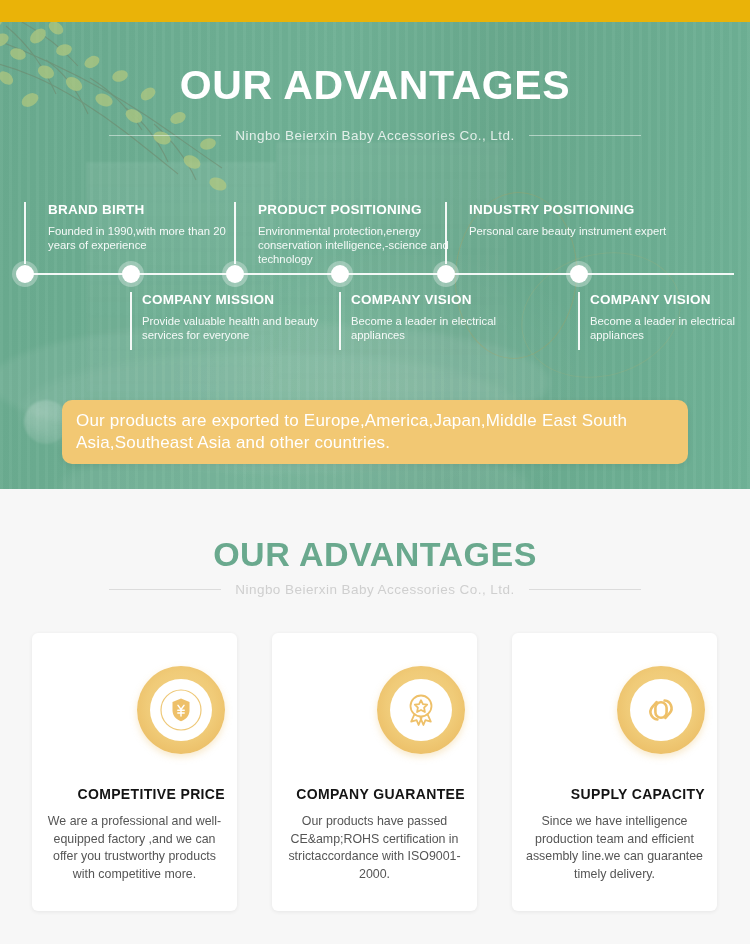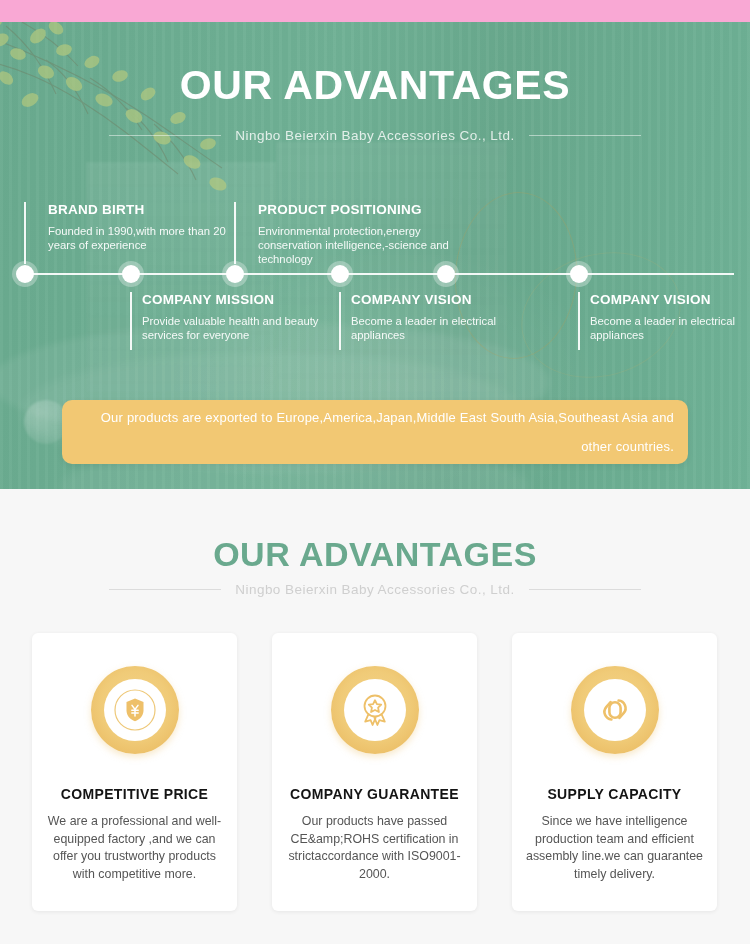--- a/index.html
+++ b/index.html
@@ -3,21 +3,21 @@
 <meta charset="utf-8">
 <style>
   html,body{margin:0;padding:0;}
   body{
     width:750px;height:944px;
     background:#ffffff;
     font-family:"Liberation Sans", sans-serif;
     overflow:hidden;
     position:relative;
   }
-  .page{position:relative;width:750px;height:944px;background:#f9a8d4;}
+  .page{position:relative;width:750px;height:944px;background:#eab308;}
 
   
   .hero{
     position:absolute;left:0;top:22px;width:750px;height:467px;
     overflow:hidden;
     background:
       radial-gradient(ellipse 320px 200px at 52% 78%, rgba(255,255,255,.10) 0%, rgba(255,255,255,0) 70%),
       linear-gradient(100deg,#69aa8e 0%,#6fb094 42%,#68a88c 62%,#6fb296 100%);
   }
   
@@ -121,21 +121,21 @@
   }
 
   
   .banner{
     position:absolute;left:62px;top:378px;width:626px;height:64px;
     background:#f2c873;border-radius:10px;
     display:flex;align-items:center;justify-content:center;
     box-shadow:0 2px 6px rgba(0,0,0,.06);
   }
   .banner-text{
-    color:#ffffff;font-size:13px;line-height:29px;text-align:right;
+    color:#ffffff;font-size:17px;line-height:22px;text-align:left;
     letter-spacing:.2px;padding:0 14px;
   }
 
   
   .light{
     position:absolute;left:0;top:489px;width:750px;height:455px;background:#f7f7f7;
   }
   .sec2-title{
     position:absolute;left:0;right:0;top:46px;text-align:center;
     color:#6aa98e;font-size:34px;font-weight:bold;letter-spacing:.5px;
@@ -147,21 +147,21 @@
   .sec2-sub-line{width:112px;height:1px;background:#dcdcdc;}
   .sec2-sub{color:#cfcfcf;font-size:13.5px;letter-spacing:.45px;white-space:nowrap;}
 
   .cards{
     position:absolute;left:32px;top:144px;width:686px;
     display:flex;gap:35px;
   }
   .card{
     width:205px;height:278px;background:#ffffff;border-radius:6px;
     box-shadow:0 1px 4px rgba(0,0,0,.07);
-    display:flex;flex-direction:column;align-items:center;
+    display:flex;flex-direction:column;align-items:flex-end;
     padding:0 12px;box-sizing:border-box;
   }
   .card-icon{
     margin-top:33px;width:88px;height:88px;border-radius:50%;
     background:radial-gradient(circle at 50% 45%, #f4d389 0%, #f0cb78 52%, #ecc069 75%, rgba(236,192,105,.55) 100%);
     display:flex;align-items:center;justify-content:center;
     box-shadow:0 3px 7px rgba(236,192,105,.35);
   }
   .card-icon-inner{
     width:62px;height:62px;border-radius:50%;background:#ffffff;
@@ -268,20 +268,27 @@
       </div>
 
       <div class="tl-item down" style="left:339px">
         <div class="tl-bar"></div>
         <div class="tl-body">
           <div class="tl-head">COMPANY VISION</div>
           <div class="tl-desc">Become a leader in electrical appliances</div>
         </div>
       </div>
 
+      <div class="tl-item up" style="left:445px;width:212px">
+        <div class="tl-bar"></div>
+        <div class="tl-body">
+          <div class="tl-head">INDUSTRY POSITIONING</div>
+          <div class="tl-desc">Personal care beauty instrument expert</div>
+        </div>
+      </div>
 
       <div class="tl-item down" style="left:578px;width:164px">
         <div class="tl-bar"></div>
         <div class="tl-body">
           <div class="tl-head">COMPANY VISION</div>
           <div class="tl-desc">Become a leader in electrical appliances</div>
         </div>
       </div>
     </div>
 

